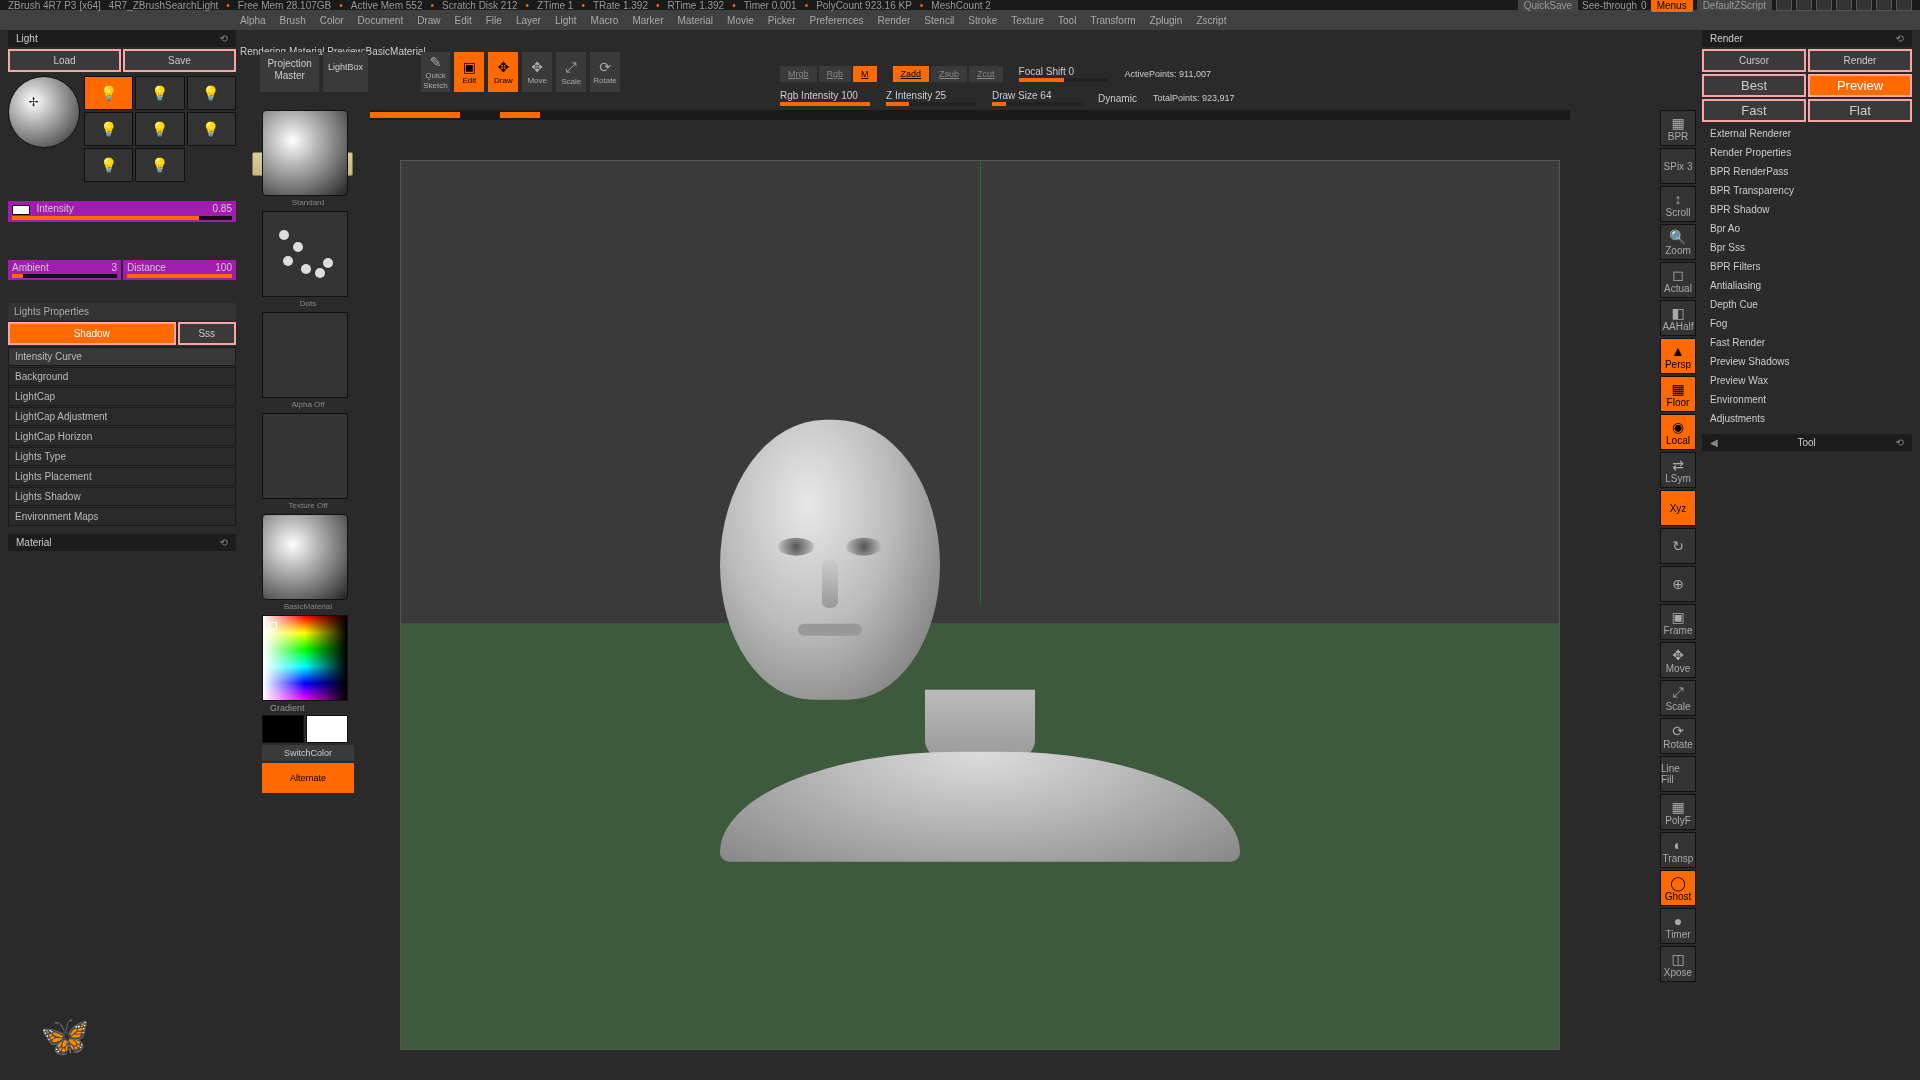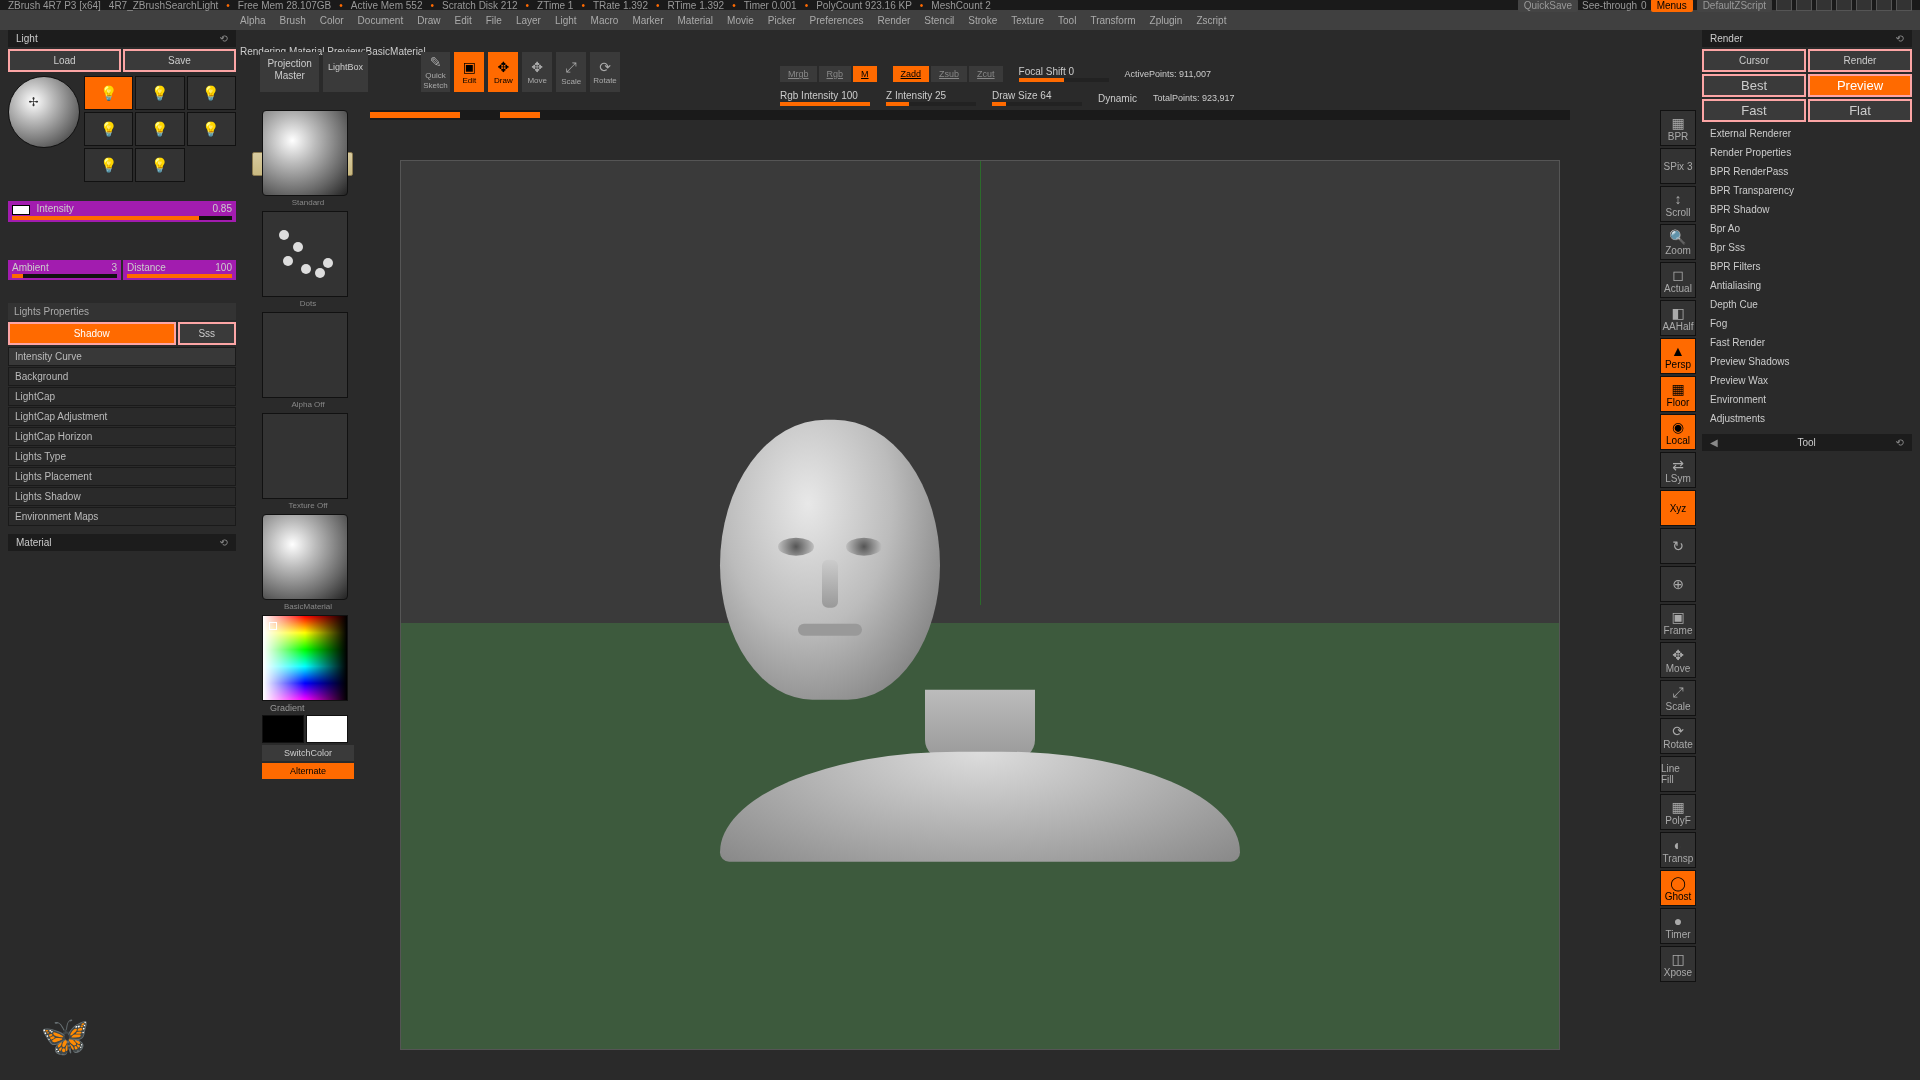--- a/index.html
+++ b/index.html
@@ -69,21 +69,21 @@
 .mat-lbl { text-align:center; font-size:8px; color:#888; margin-top:-2px; margin-bottom:4px; }
 .color-picker { width:86px; height:86px; background:linear-gradient(to bottom,#f00,#ff0,#0f0,#0ff,#00f,#f0f); position:relative; border:1px solid #111; }
 .color-picker::before { content:""; position:absolute; inset:0; background:linear-gradient(to right,#fff,transparent,#000); }
 .color-cursor { position:absolute; left:6px; top:6px; width:8px; height:8px; border:1px solid #fff; }
 .grad-lbl { font-size:9px; color:#999; margin:2px 8px; }
 .swatch2 { display:flex; gap:2px; }
 .swatch2 div { width:42px; height:28px; border:1px solid #111; }
 .sw-black { background:#000; }
 .sw-white { background:#fff; }
 .switch-btn { background:#3a3a3a; color:#ccc; text-align:center; padding:3px 0; margin-top:2px; font-size:9px; }
-.alt-btn { background:#ff6a00; color:#000; text-align:center; padding:3px 0; margin-top:2px; font-size:9px; }
+.alt-btn { background:#ff6a00; color:#000; text-align:center; padding:10px 0; margin-top:2px; font-size:9px; }
 
 
 .viewport { position:absolute; left:370px; top:110px; width:1200px; height:960px; background:#2a2a2a; }
 .vp-bar { height:10px; background:#1a1a1a; position:relative; }
 .vp-bar .seg { position:absolute; top:2px; height:6px; background:#ff6a00; }
 .canvas { position:absolute; left:30px; top:50px; right:10px; bottom:20px; border:1px solid #555; background:#3a3a3a; overflow:hidden; }
 .floor { position:absolute; left:0; right:0; top:52%; bottom:0; background:#3d5a3d; }
 .axis-v { position:absolute; left:50%; top:0; width:1px; height:50%; background:#2b6b2b; }
 .bust { position:absolute; left:50%; top:58%; transform:translate(-50%,-58%); }
 .head { width:220px; height:280px; background:radial-gradient(ellipse at 40% 30%, #e8e8e8,#bcbcbc 45%,#888 80%); border-radius:48% 48% 42% 42% / 52% 52% 48% 48%; position:relative; }

